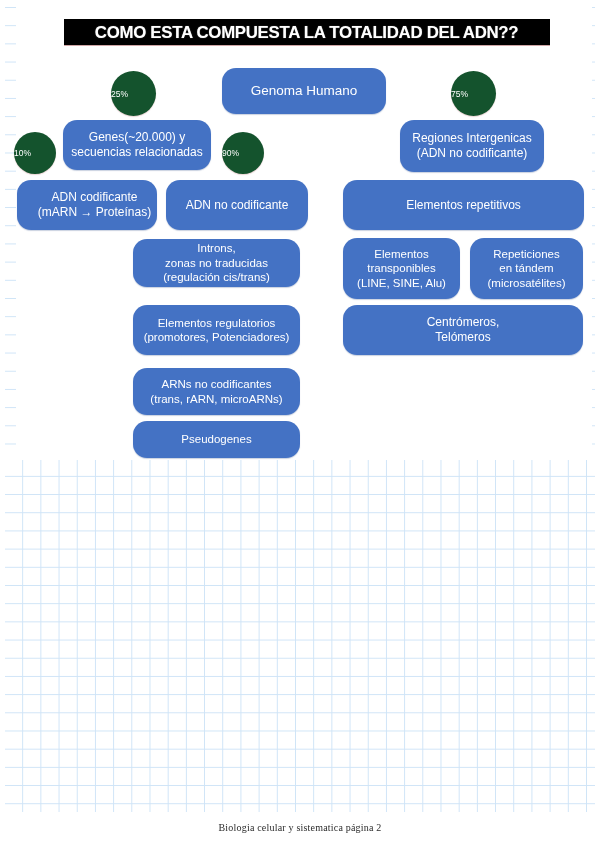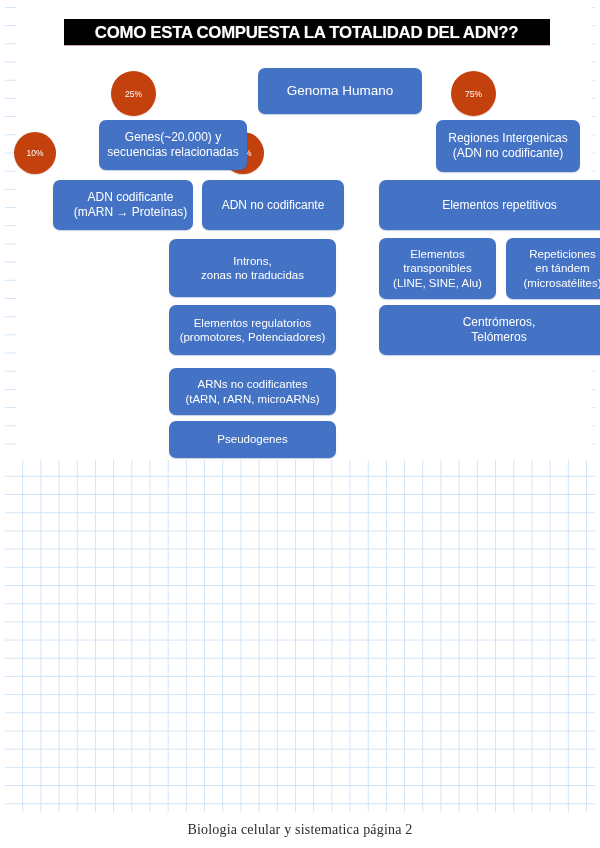--- a/index.html
+++ b/index.html
@@ -106,66 +106,65 @@
     font-weight: bold;
     letter-spacing: -0.3px;
     white-space: nowrap;
     transform: scaleX(1.02);
     text-shadow: 0 0 1px rgba(255,255,255,0.5);
   }
 
   .node {
     position: absolute;
     background: #4472c4;
-    border-radius: 7px;
+    border-radius: 14px;
     color: #ffffff;
     display: flex;
     align-items: center;
     justify-content: center;
     text-align: center;
     line-height: 1.25;
     font-size: 11.5px;
     padding: 2px 4px;
     box-sizing: border-box;
     box-shadow: 0 1px 1px rgba(40,70,130,0.25);
-    margin-left: 36px;
   }
   .node .lines {
     display: block;
     width: 100%;
   }
   .node .lines em {
     font-style: normal;
     display: block;
   }
 
   .node.big { font-size: 13.5px; }
   .node.med { font-size: 12px; }
 
   .badge {
     position: absolute;
     border-radius: 50%;
-    background: #c2410c;
+    background: #14532d;
     color: #ffffff;
     display: flex;
     align-items: center;
-    justify-content: center;
+    justify-content: flex-start;
     font-size: 8.5px;
     font-weight: normal;
     box-shadow: 0 1px 1px rgba(150,40,40,0.2);
   }
 
   .footer-note {
     position: absolute;
     left: 0;
     top: 822px;
     width: 600px;
     text-align: center;
     font-family: "Liberation Serif", serif;
-    font-size: 14px;
+    font-size: 10px;
     color: #2b2b2b;
     letter-spacing: 0.2px;
   }
 </style>
 </head>
 <body>
 
 <div id="page-sheet"></div>
 <div id="left-rules"></div>
 <div id="right-rules"></div>
@@ -213,38 +212,39 @@
       <em>(mARN → Proteínas)</em>
     </span>
   </div>
 
   <div class="node med" style="left:166px; top:180px; width:142px; height:50px;">
     <span class="lines">
       <em>ADN no codificante</em>
     </span>
   </div>
 
-  <div class="node" style="left:133px; top:239px; width:167px; height:58px;">
+  <div class="node" style="left:133px; top:239px; width:167px; height:48px;">
     <span class="lines">
       <em>Introns,</em>
       <em>zonas no traducidas</em>
+      <em>(regulación cis/trans)</em>
     </span>
   </div>
 
   <div class="node" style="left:133px; top:305px; width:167px; height:50px;">
     <span class="lines">
       <em>Elementos regulatorios</em>
       <em>(promotores, Potenciadores)</em>
     </span>
   </div>
 
   <div class="node" style="left:133px; top:368px; width:167px; height:47px;">
     <span class="lines">
       <em>ARNs no codificantes</em>
-      <em>(tARN, rARN, microARNs)</em>
+      <em>(trans, rARN, microARNs)</em>
     </span>
   </div>
 
   <div class="node" style="left:133px; top:421px; width:167px; height:37px;">
     <span class="lines">
       <em>Pseudogenes</em>
     </span>
   </div>
 
   <div class="node med" style="left:400px; top:120px; width:144px; height:52px;">

